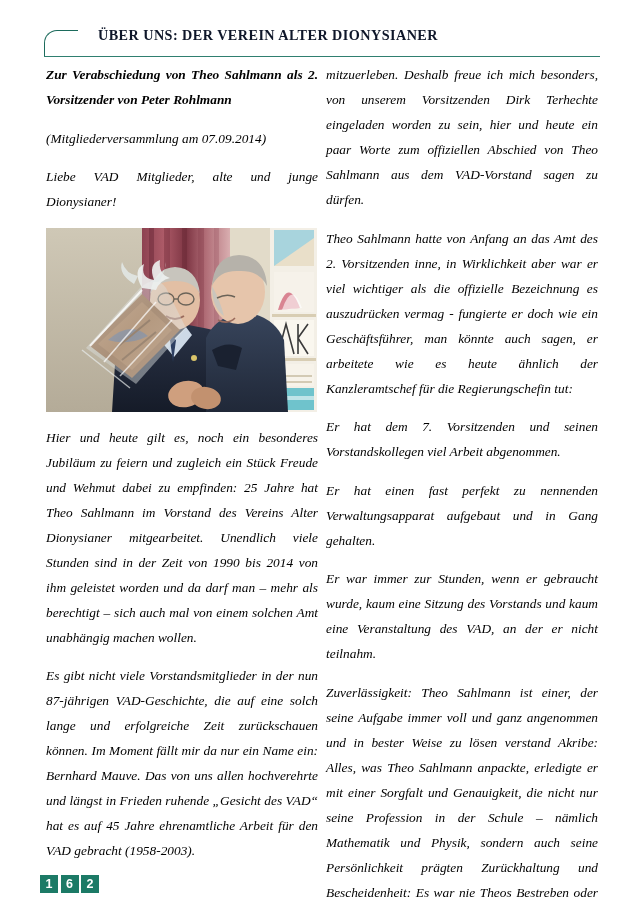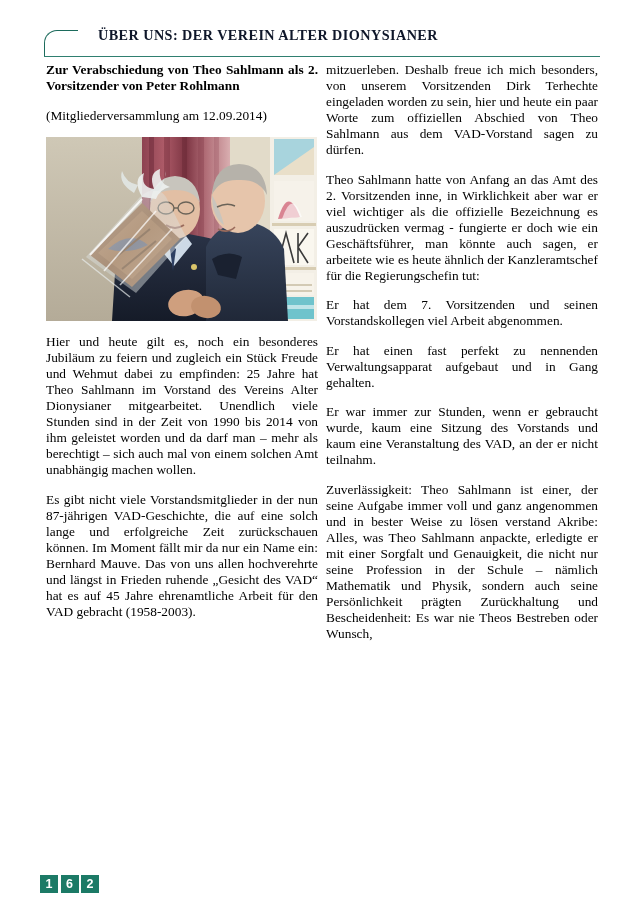--- a/index.html
+++ b/index.html
@@ -56,24 +56,25 @@
     height: 1.4px;
     background: #2f7f70;
   }
 
   
   .col {
     position: absolute;
     top: 62px;
     width: 272px;
     font-size: 13.35px;
-    line-height: 16px;
+    line-height: 25px;
     text-align: justify;
     text-justify: inter-word;
     hyphens: manual;
+    font-style: italic;
   }
   .col-left  { left: 46px; }
   .col-right { left: 326px; }
 
   .col p {
     margin: 0 0 13.5px 0;
   }
   .col p:last-child { margin-bottom: 8px; }
   .para-heading {
     font-weight: bold;
@@ -116,22 +117,23 @@
 <div class="page-header">
   <div class="header-bracket"></div>
   <div class="header-title">Über uns: Der Verein Alter Dionysianer</div>
   <div class="header-rule"></div>
 </div>
 
 <div class="col col-left">
 
   <p class="para-heading">Zur Verabschiedung von Theo Sahlmann als 2. Vorsitzender von Peter Rohlmann</p>
 
-  <p>(Mitgliederversammlung am 12.09.2014)</p>
-
+  <p>(Mitgliederversammlung am 07.09.2014)</p>
+
+  <p>Liebe VAD Mitglieder, alte und junge Dionysianer!</p>
 
   <div class="photo">
     <svg width="271" height="184" viewBox="0 0 271 184" xmlns="http://www.w3.org/2000/svg">
       <defs>
         <linearGradient id="wall" x1="0" y1="0" x2="0" y2="1">
           <stop offset="0" stop-color="#cfc8b6"></stop>
           <stop offset="1" stop-color="#b4ab98"></stop>
         </linearGradient>
         <linearGradient id="curtain" x1="0" y1="0" x2="1" y2="0">
           <stop offset="0" stop-color="#8d4251"></stop>

